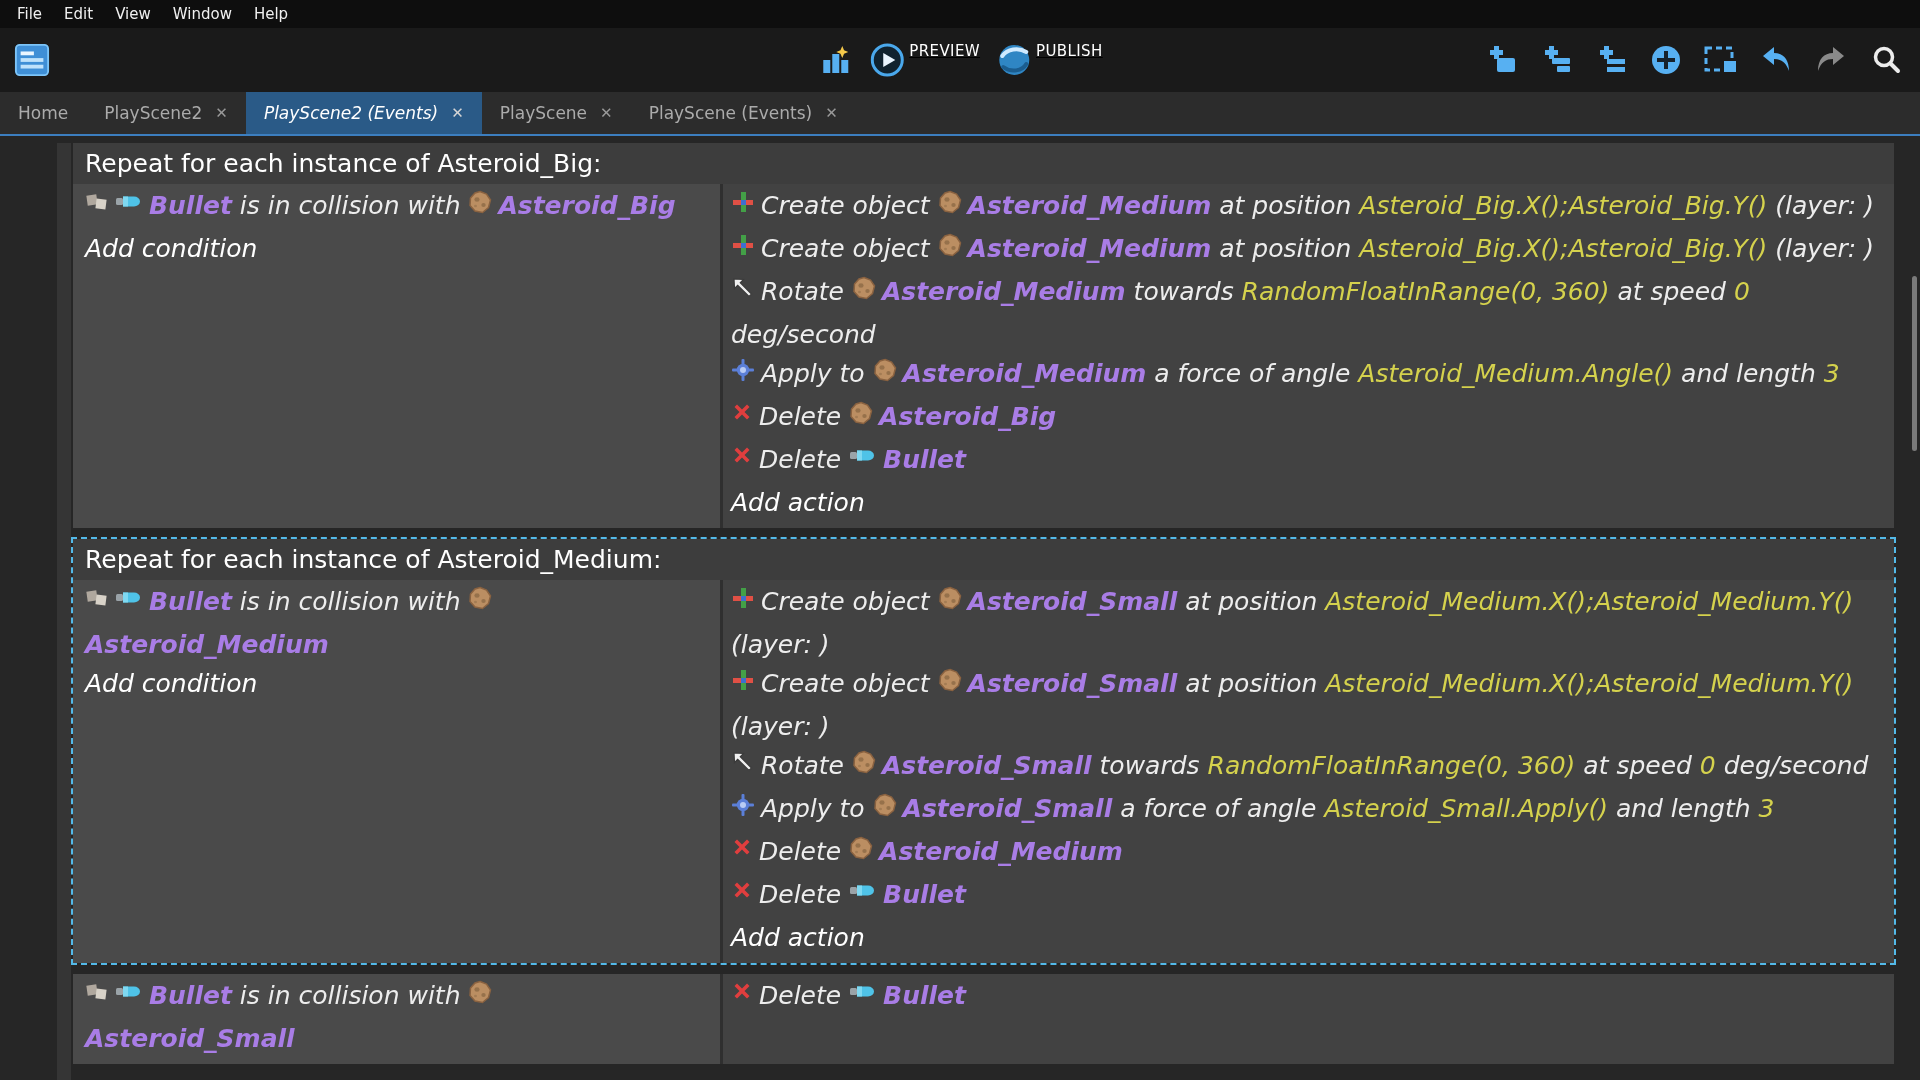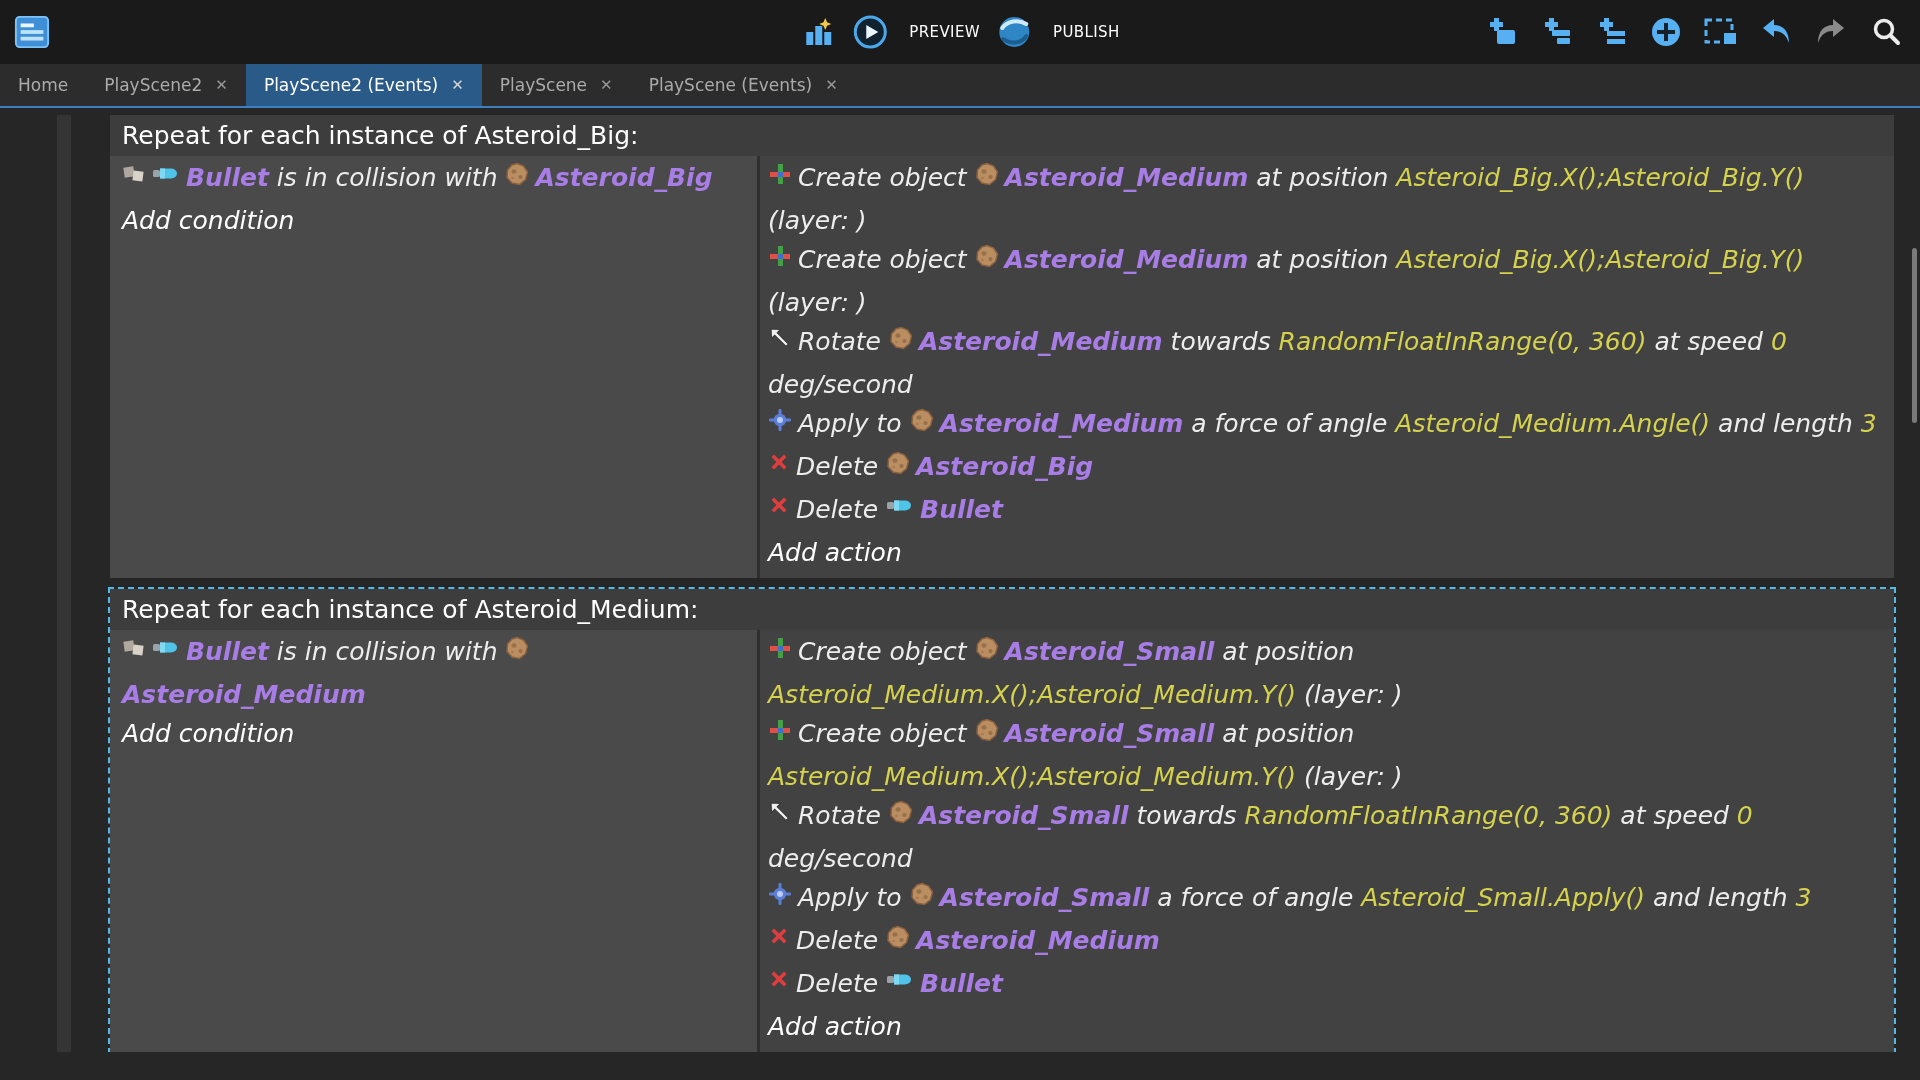--- a/index.html
+++ b/index.html
@@ -8,37 +8,37 @@
 
   
   .menu-bar { height:28px; background:#0e0e0e; display:flex; align-items:center; padding:0 6px; }
   .menu-item { color:#f0f0f0; font-size:15px; padding:3px 11px; cursor:default; }
 
   
   .toolbar { height:64px; background:#1a1a1a; display:flex; align-items:center; position:relative; }
   .toolbar-left { display:flex; align-items:center; margin-left:14px; }
   .toolbar-center { position:absolute; left:50%; top:50%; transform:translate(-50%,-50%);
                     display:flex; align-items:center; gap:16px; }
-  .tb-action { display:flex; align-items:center; gap:21px; cursor:pointer; }
+  .tb-action { display:flex; align-items:flex-start; gap:4px; cursor:pointer;text-decoration:underline; }
   .tb-label { color:#fff; font-size:15px; letter-spacing:.4px; }
   .toolbar-right { margin-left:auto; margin-right:16px; display:flex; align-items:center; gap:19px; }
   .tb-btn { display:flex; align-items:center; justify-content:center; width:36px; height:36px; cursor:pointer; }
   .tb-btn svg { display:block; }
 
   
   .tab-bar { height:44px; background:#2c2c2c; display:flex; align-items:stretch;
              border-bottom:2px solid #3c7ebf; }
   .tab { display:flex; align-items:center; gap:13px; padding:6px 18px; color:#ababab;
          font-size:17px; cursor:pointer; white-space:nowrap; }
-  .tab.active { background:#2a5a87; color:#fff; }
+  .tab.active { background:#2a5a87; color:#fff;font-style:italic; }
   .tab-close { font-size:15px; color:#9a9a9a; cursor:pointer; }
   .tab.active .tab-close { color:#d6d6d6; }
 
   
-  .event-sheet { position:relative; height:944px; padding:7px 26px 0 110px; overflow:hidden; }
+  .event-sheet { position:relative; height:944px; padding:7px 26px 0 73px; overflow:hidden; }
   .gutter-strip { position:absolute; left:57px; top:7px; bottom:0; width:14px; background:#353535; }
   .scroll-thumb { position:absolute; right:3px; top:140px; width:5px; height:175px;
                   background:#7a7a7a; border-radius:3px; }
 
   .event { margin-bottom:11px; position:relative; }
   .event.selected { outline:2px dashed var(--selection-color,#53b9e8); outline-offset:0; }
   .event-header { background:#3d3d3d; color:#ffffff; font-size:25px; line-height:39px;
                   padding:1px 12px; cursor:default; }
   .event-body { display:flex; align-items:stretch; }
   .cond-cell { flex:0 0 650px; width:650px; background:#4a4a4a;
@@ -52,20 +52,27 @@
   .seg-txt  { color:#ededed; }
   .placeholder { color:#ffffff; }
   .seg-icon { display:inline-block; vertical-align:-4px; margin-right:6px; }
   .seg-icon svg { display:inline-block; vertical-align:top; }
 </style>
 </head>
 <body>
 
 <div class="app">
 
+  <div class="menu-bar">
+      <div class="menu-item">File</div>
+      <div class="menu-item">Edit</div>
+      <div class="menu-item">View</div>
+      <div class="menu-item">Window</div>
+      <div class="menu-item">Help</div>
+    </div>
 
   <div class="toolbar">
     <div class="toolbar-left">
         <span class="tb-btn">
           <svg width="38" height="36" viewBox="0 0 38 36">
             <rect x="2" y="2" width="34" height="32" rx="4" fill="#3f8fd6"></rect>
             <rect x="2" y="2" width="34" height="32" rx="4" fill="none" stroke="#7cc4f8" stroke-width="2"></rect>
             <rect x="7" y="9" width="14" height="4" fill="#eaf6ff"></rect>
             <rect x="7" y="16" width="24" height="4" fill="#bfe2fb"></rect>
             <rect x="7" y="23" width="24" height="4" fill="#bfe2fb"></rect>

